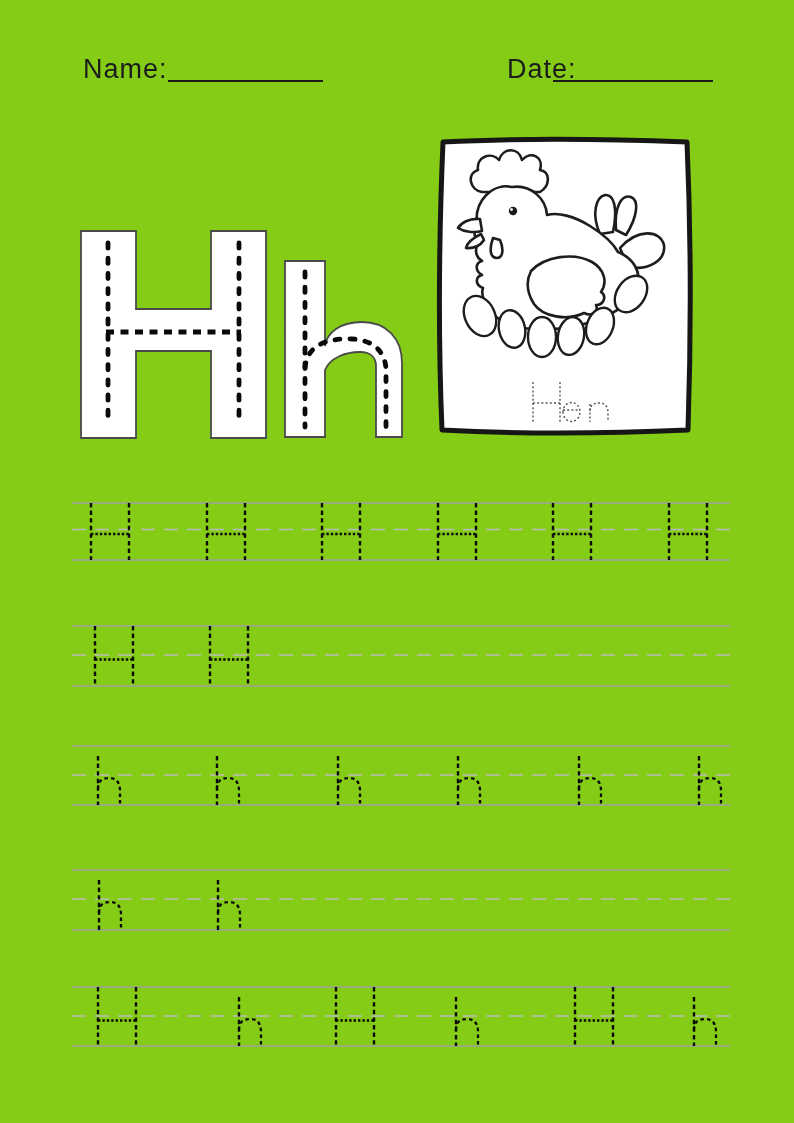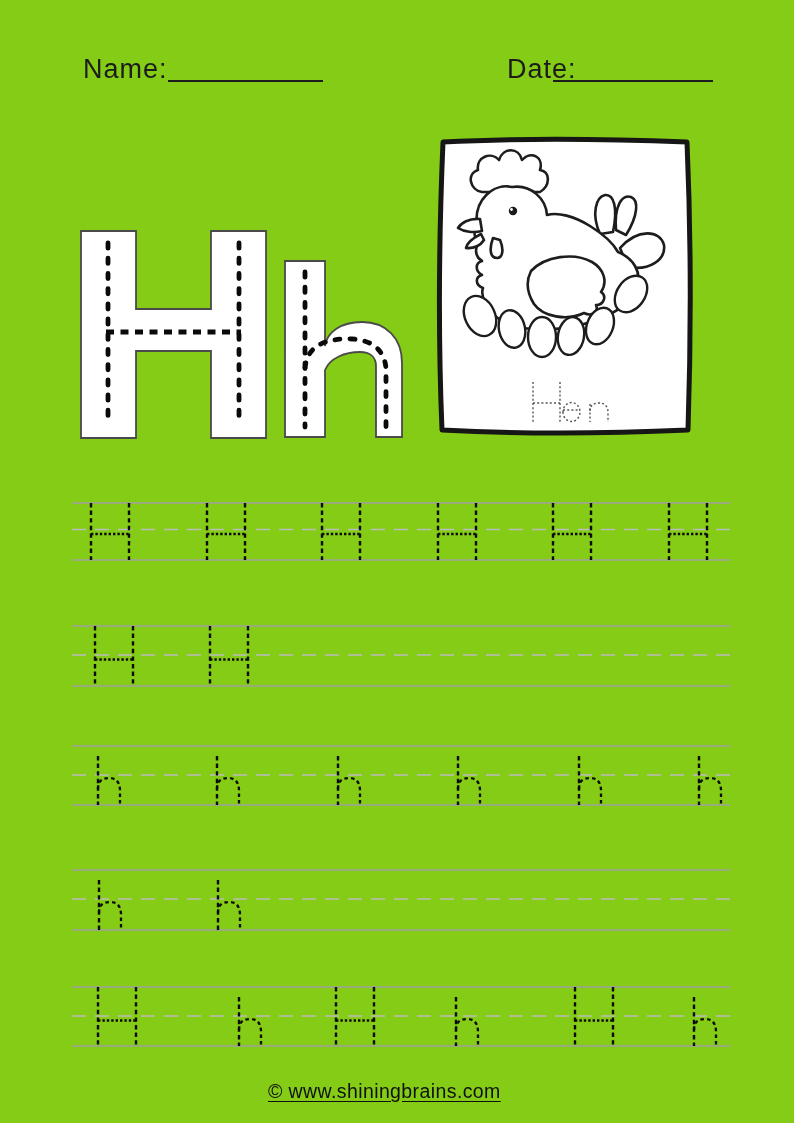--- a/index.html
+++ b/index.html
@@ -218,14 +218,13 @@
             <path d="M575,1020.5 H613" fill="none" stroke="#0a0a0a" stroke-width="2.7" stroke-dasharray="2.4 2"></path>
           </g>
           <g>
             <path d="M694,997 V1046" fill="none" stroke="#0a0a0a" stroke-width="2.4" stroke-dasharray="4.4 3.2"></path>
             <path d="M694,1030 C694,1022 698,1019 705,1019 C712,1019 716,1023 716,1032 V1046" fill="none" stroke="#0a0a0a" stroke-width="2.3" stroke-dasharray="3.6 3"></path>
           </g>
         </g>
       </g>
   </svg>
 
-  <span class="footer-credit">© www.shiningbrains.com</span>
 </div>
 
 </body></html>

